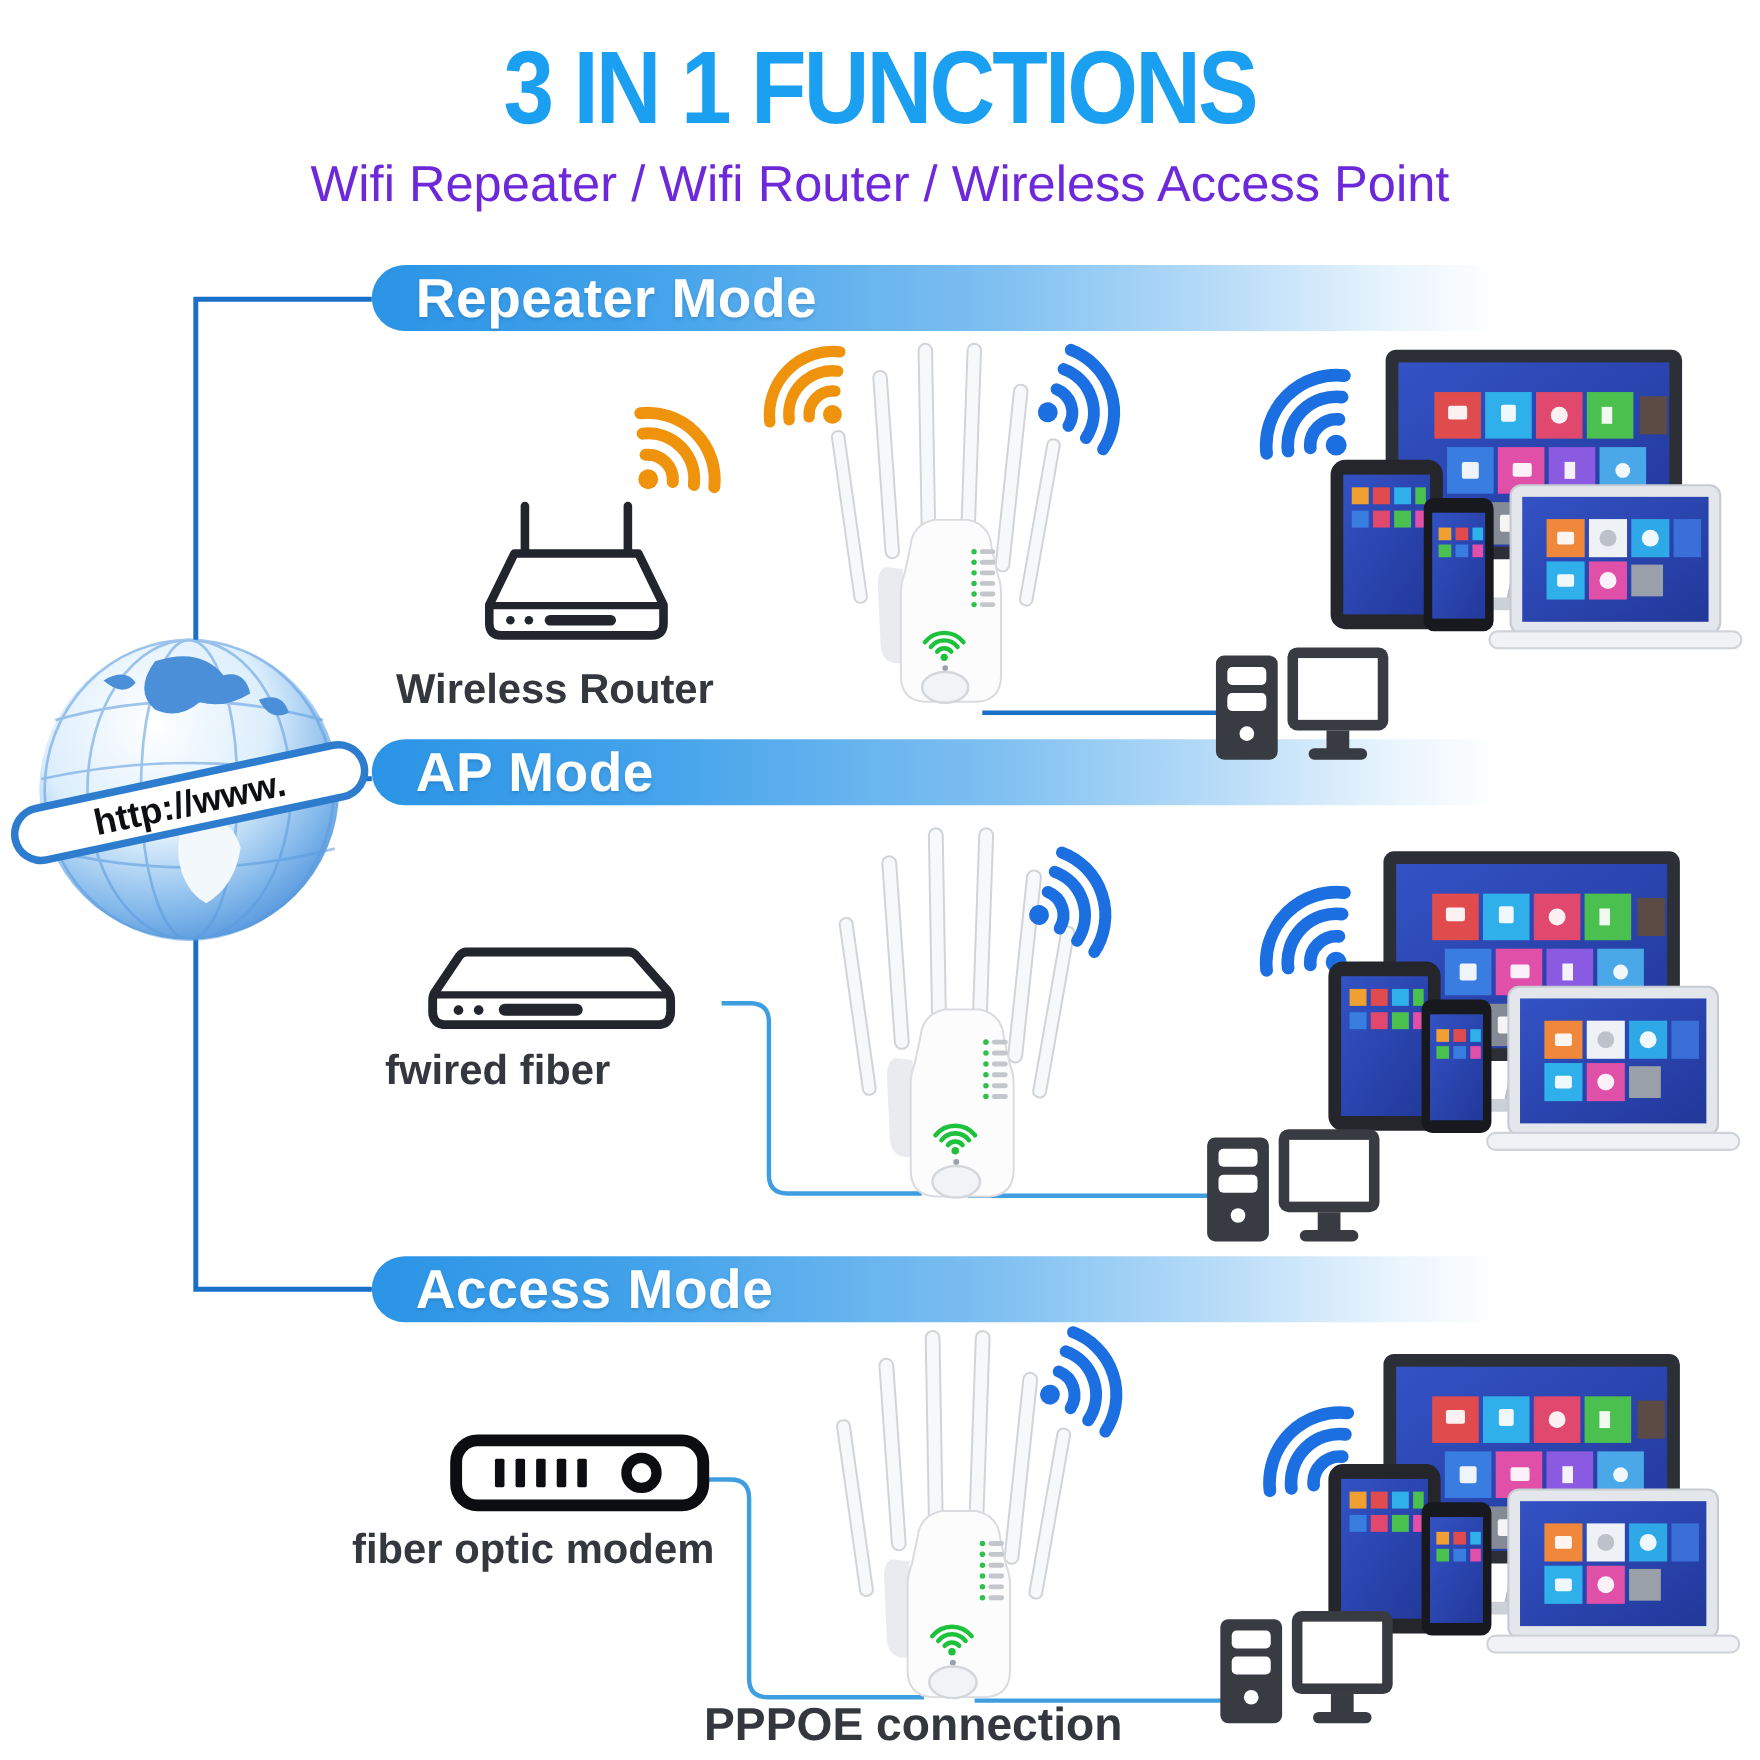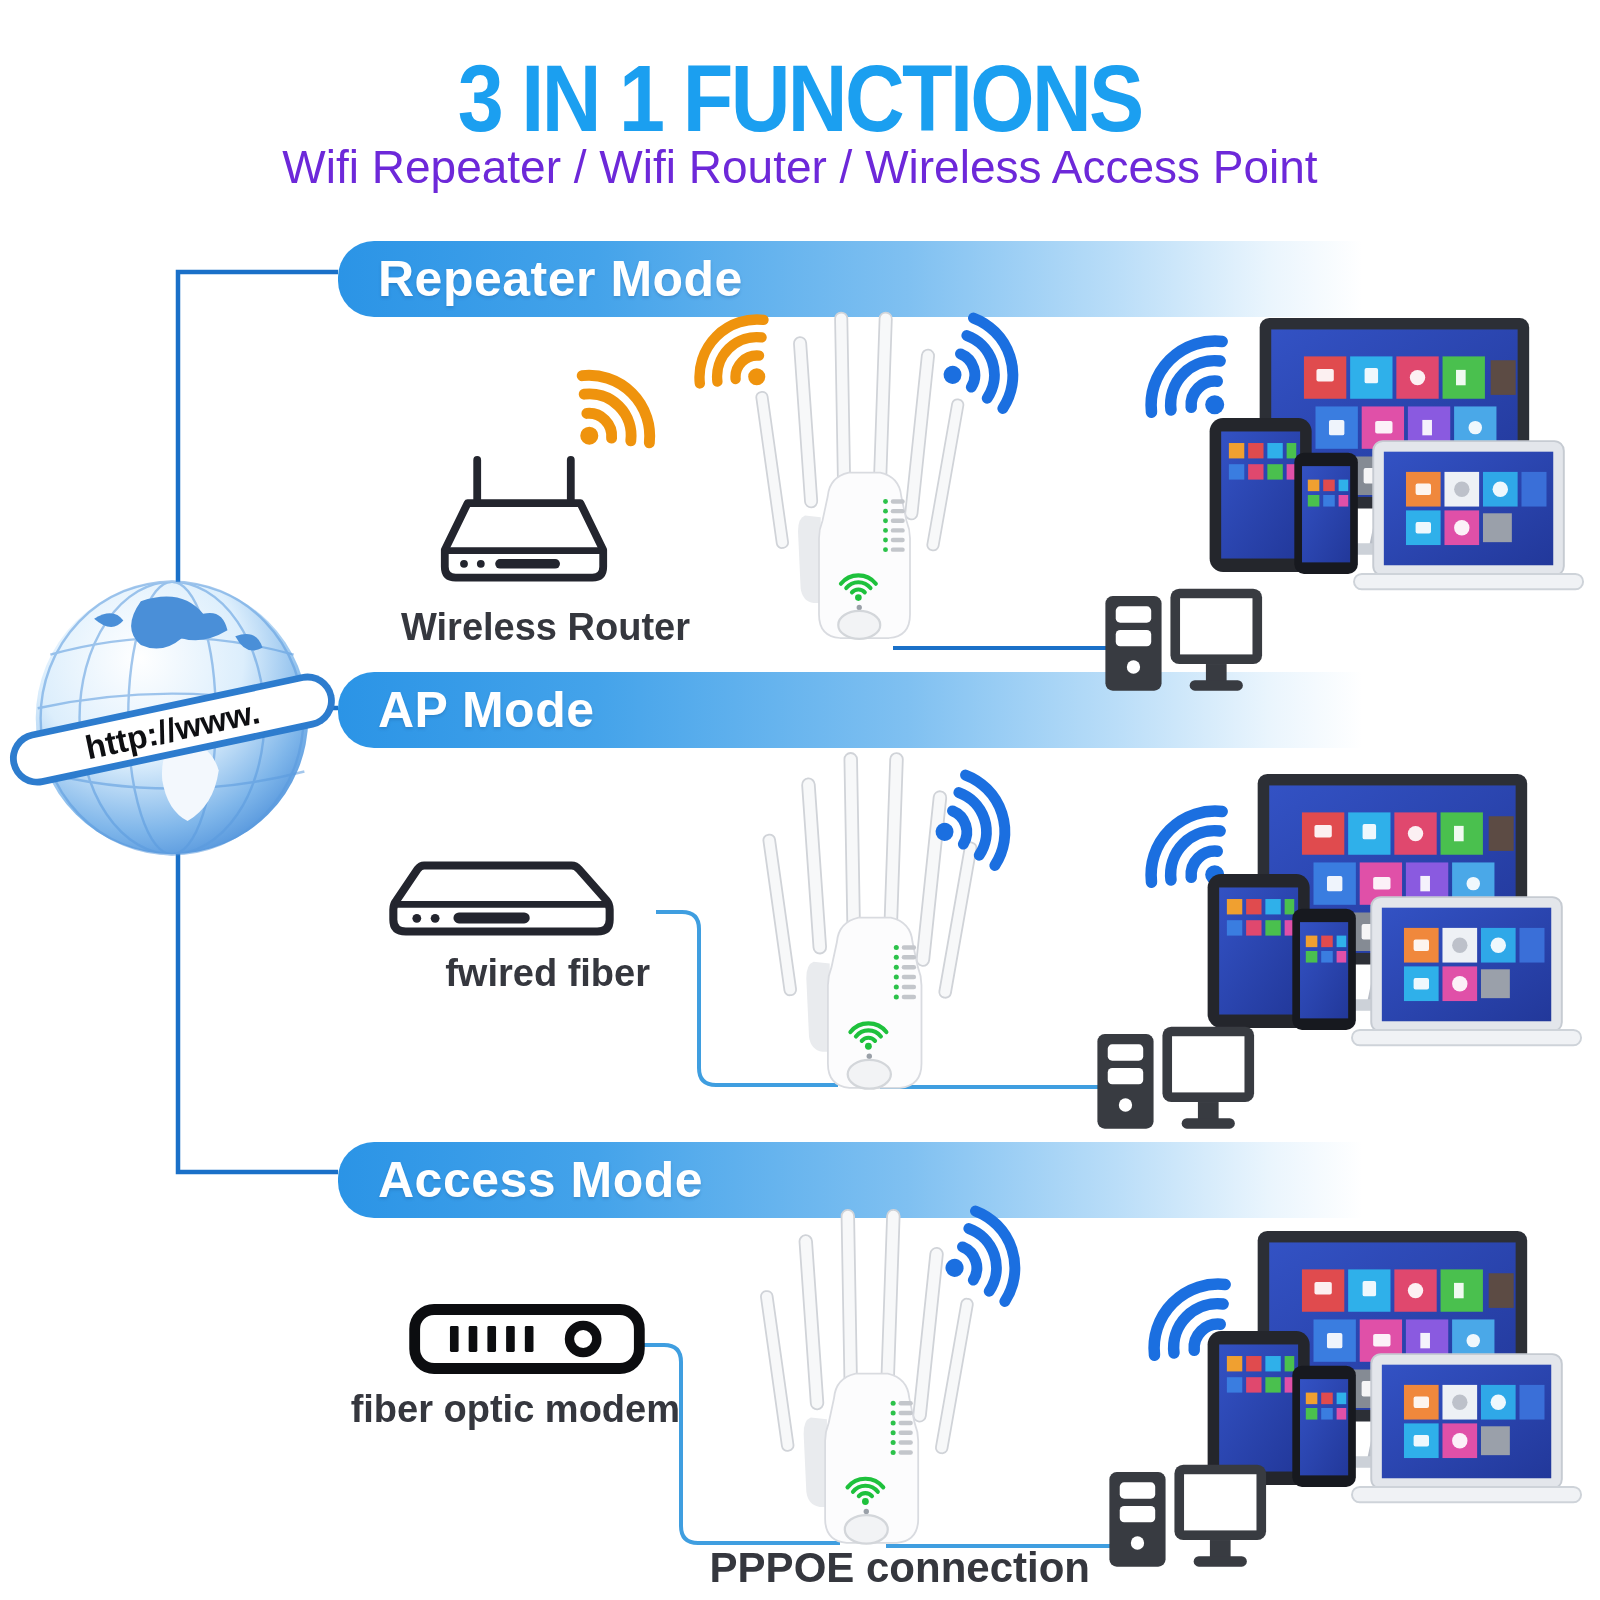--- a/index.html
+++ b/index.html
@@ -1,31 +1,31 @@
 <!DOCTYPE html>
 <html><head>
 <meta charset="utf-8">
 <style>
   html,body{margin:0;padding:0;background:#fff;}
   #canvas{position:relative;width:1600px;height:1600px;background:#ffffff;overflow:hidden;
           font-family:"Liberation Sans",sans-serif;}
   .abs{position:absolute;}
   svg{overflow:visible;display:block;}
-  .title{position:absolute;left:0;right:0;top:26px;text-align:center;margin-top:19px;}
+  .title{position:absolute;left:0;right:0;top:26px;text-align:center;}
   .title span{display:inline-block;transform:scaleX(.88);font-size:94px;font-weight:bold;
               color:#1b9ff0;letter-spacing:-3px;white-space:nowrap;}
   .subtitle{position:absolute;left:0;right:0;top:140px;text-align:center;font-size:46px;
             color:#6d28d9;white-space:nowrap;}
-  .banner{position:absolute;left:338px;width:1035px;height:76px;
+  .banner{position:absolute;left:338px;width:1035px;height:60px;
           border-radius:36px 14px 14px 36px;display:flex;align-items:center;
           background:linear-gradient(90deg,#2b94e6 0%,#44a3ea 25%,#7fc0f1 55%,#b9ddf8 75%,
                      #eaf5fd 90%,rgba(255,255,255,0) 99%);}
   .banner span{padding-left:40px;font-size:50px;font-weight:bold;color:#ffffff;
                letter-spacing:.5px;text-shadow:0 2px 3px rgba(30,90,150,.30);white-space:nowrap;}
-  .lbl{position:absolute;font-weight:bold;color:#35373e;text-align:right;white-space:nowrap;}
+  .lbl{position:absolute;font-weight:bold;color:#35373e;text-align:left;white-space:nowrap;}
 </style>
 </head>
 <body>
 
 <div id="canvas">
 
   <svg width="0" height="0" class="abs" aria-hidden="true">
     <defs>
       <linearGradient id="scrGrad" x1="0" y1="0" x2="1" y2="1">
         <stop offset="0" stop-color="#3352c4"></stop>

